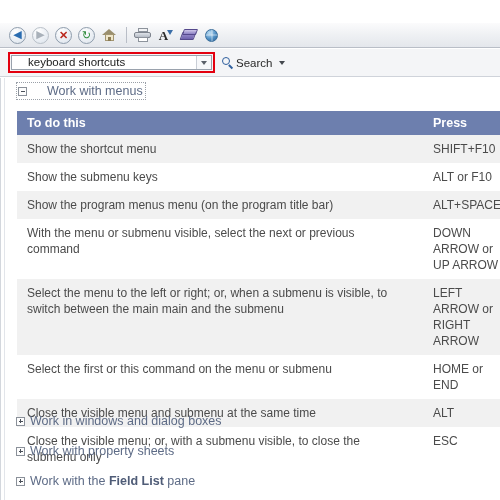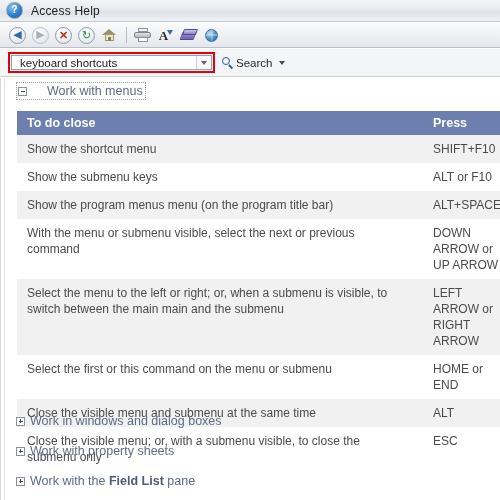--- a/index.html
+++ b/index.html
@@ -227,22 +227,22 @@
     box-sizing: border-box;
   }
   .combo {
     position: absolute;
     left: 11px; top: 6px;
     width: 201px; height: 15px;
     background: #ffffff;
     border: 1px solid #9aa2ad;
     box-sizing: border-box;
     display: flex;
-    align-items: center;
-    padding-left: 8px;
+    align-items: flex-start;
+    padding-left: 16px;
   }
   .combo-value {
     font-size: 11.5px;
     color: #1a1a1a;
     white-space: nowrap;
     overflow: hidden;
     flex: 1 1 auto;
   }
   .combo-arrow {
     width: 14px; height: 100%;
@@ -387,24 +387,20 @@
     font-size: 12.5px;
     color: #5d6b86;
   }
   .collapsed-label b { font-weight: bold; color: #4f5c77; }
 </style>
 </head>
 <body>
 
 <div id="app">
 
-  <div class="titlebar">
-    <div class="help-orb"></div>
-    <div class="title-text">Access Help</div>
-  </div>
 
   <div class="toolbar">
     <div class="tbtn">
       <div class="nav-circle">
           <span class="arrow-glyph">◀</span>
         </div>
     </div>
     <div class="tbtn">
       <div class="nav-circle dim">
           <span class="arrow-glyph grey">▶</span>
@@ -474,21 +470,21 @@
       <span class="section-label">Work with menus</span>
     </div>
 
     <table class="shortcut-table">
       <colgroup>
           <col class="c1">
           <col class="c2">
         </colgroup>
       <thead>
         <tr>
-          <th>To do close</th>
+          <th>To do this</th>
           <th>Press</th>
         </tr>
       </thead>
       <tbody>
         <tr class="alt">
           <td>Show the shortcut menu</td>
           <td>SHIFT+F10</td>
         </tr>
         <tr>
           <td>Show the submenu keys</td>

